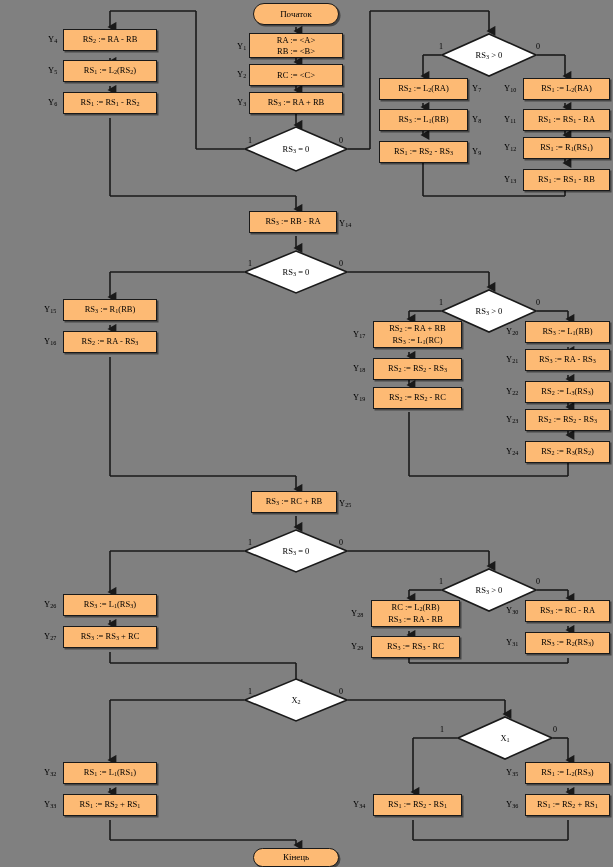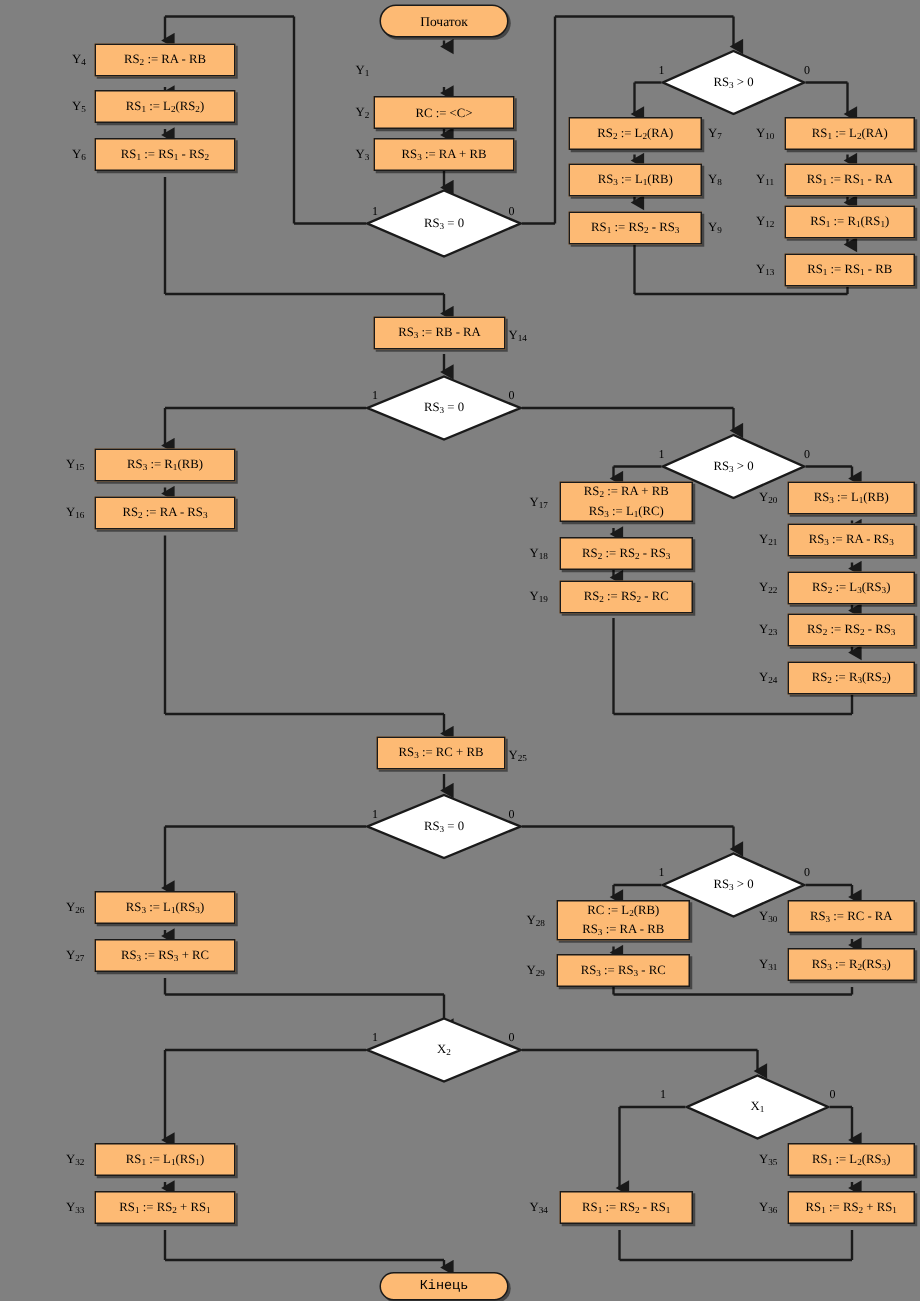--- a/index.html
+++ b/index.html
@@ -174,24 +174,28 @@
       <line x1="413" y1="840" x2="568" y2="840"></line>
 
       <line x1="296" y1="840" x2="296" y2="845" marker-end="url(#ah)"></line>
     </g>
   </svg>
 
   <div class="node terminal" style="left:253px;top:3px;width:86px;height:22px;">
     <span>Початок</span>
   </div>
 
-  <div class="node terminal" style="left:253px;top:848px;width:86px;height:19px;font-family:Liberation Mono, monospace;">
+  <div class="node terminal" style="left:253px;top:848px;width:86px;height:19px;">
     <span>Кінець</span>
   </div>
 
+  <div class="node" style="left:249px;top:33px;width:94px;height:25px;flex-direction:column;">
+    <span>RA := &lt;A&gt;</span>
+    <span>RB := &lt;B&gt;</span>
+  </div>
   <div class="ylabel" style="left:237px;top:41px;">Y<sub>1</sub></div>
 
   <div class="node" style="left:249px;top:64px;width:94px;height:22px;">
     <span>RC := &lt;C&gt;</span>
   </div>
   <div class="ylabel" style="left:237px;top:69px;">Y<sub>2</sub></div>
 
   <div class="node" style="left:249px;top:92px;width:94px;height:22px;">
     <span>RS<sub>3</sub> := RA + RB</span>
   </div>

